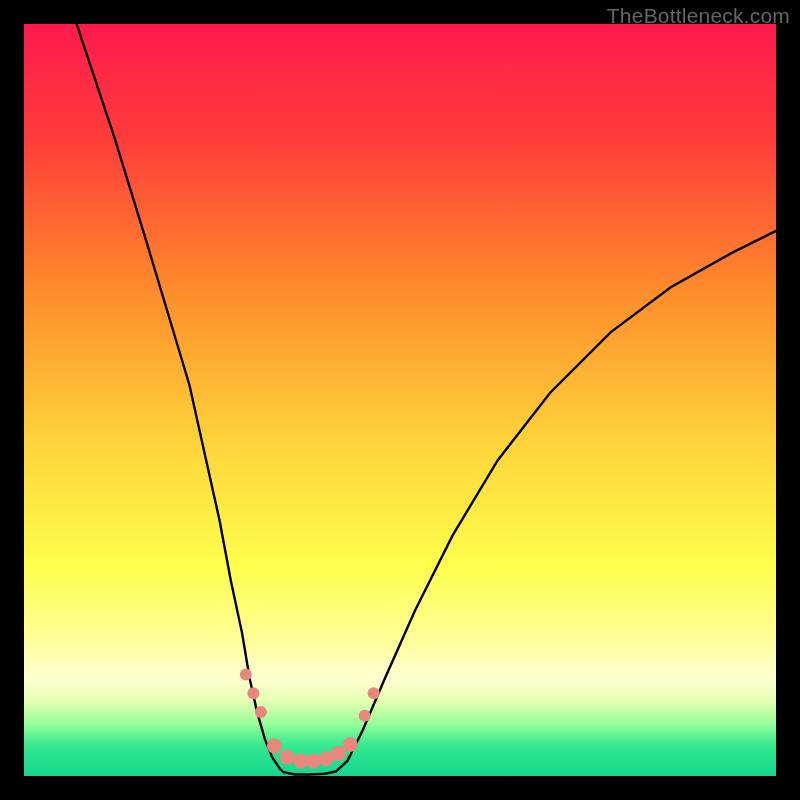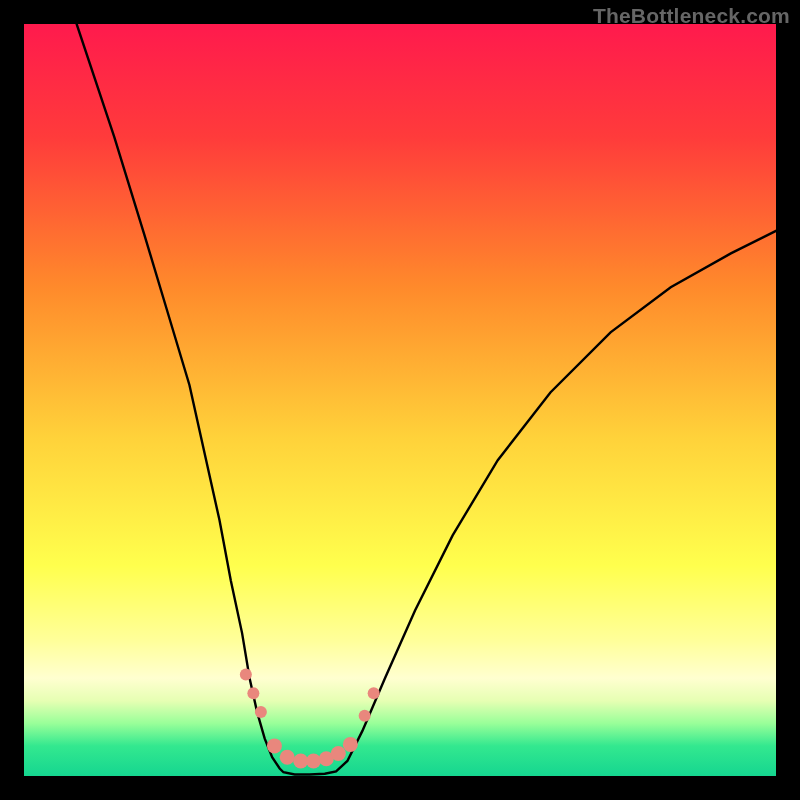--- a/index.html
+++ b/index.html
@@ -18,21 +18,21 @@
     width: 752px;
     height: 752px;
     background: #000;
   }
   .watermark {
     position: absolute;
     top: 4px;
     right: 10px;
     color: #666;
     font-size: 21px;
-    font-weight: 700;
+    font-weight: 400;
     letter-spacing: 0.2px;
     z-index: 5;
   }
   svg {
     position: absolute;
     left: 0;
     top: 0;
   }
 </style>
 </head>

